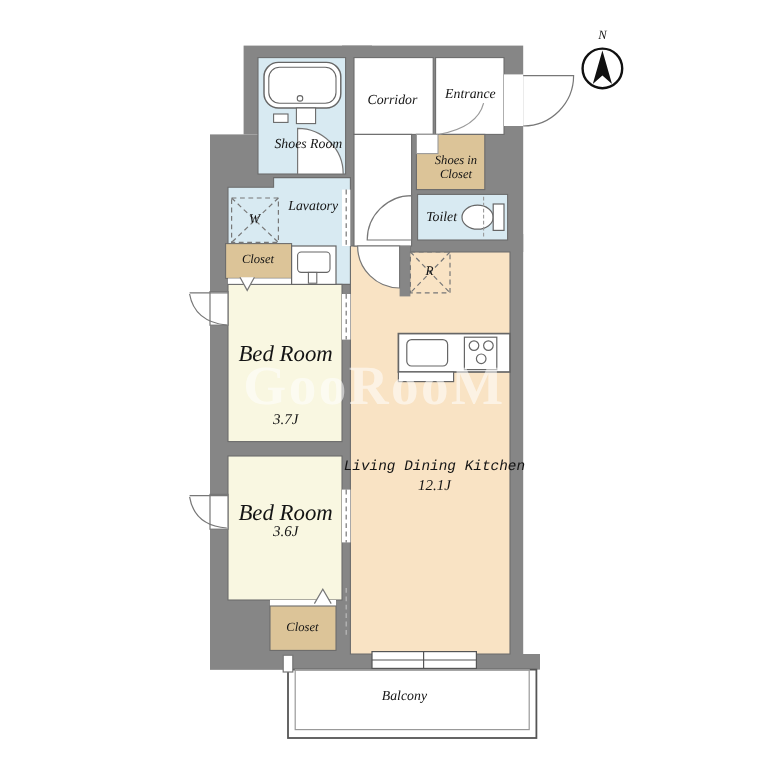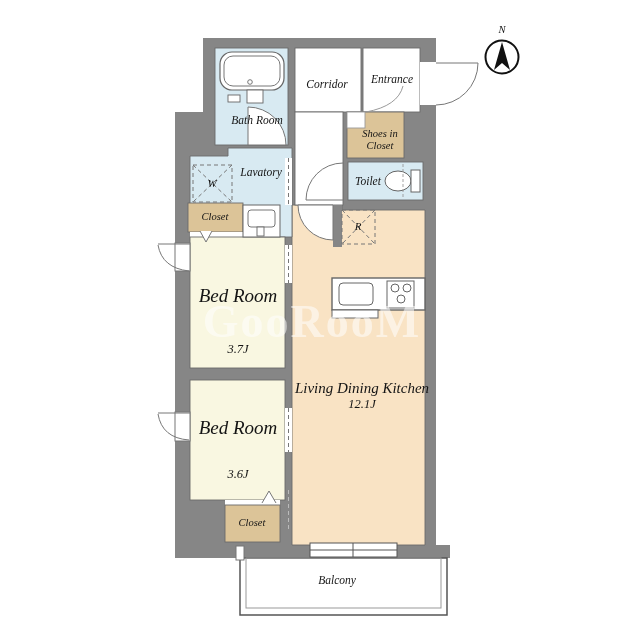--- a/index.html
+++ b/index.html
@@ -1,21 +1,21 @@
 <!DOCTYPE html>
 <html><head>
 <meta charset="utf-8">
 <style>
   html,body{margin:0;padding:0;background:#fff;}
   #stage{position:relative;width:640px;height:640px;background:#fff;overflow:hidden;
          font-family:"Liberation Serif",serif;}
   .lbl{position:absolute;transform:translate(-50%,-50%);font-style:italic;color:#141414;
        white-space:nowrap;line-height:1.05;text-align:center;}
   .f10{font-size:10.5px;} .f11{font-size:11px;} .f115{font-size:11.5px;}
-  .f12{font-size:12.5px;} .f13{font-size:19px;} .f135{font-size:15px;}
+  .f12{font-size:12.5px;} .f13{font-size:19px;} .f135{font-size:12px;font-family:Liberation Mono, monospace;}
   #watermark{position:absolute;left:312px;top:321px;transform:translate(-50%,-50%);
        font-size:46px;font-weight:bold;letter-spacing:2px;color:rgba(255,255,255,0.55);
        font-style:normal;pointer-events:none;}
   svg{position:absolute;left:0;top:0;}
 </style>
 </head>
 <body>
 
 <div id="stage">
 
@@ -125,34 +125,34 @@
     <circle cx="401" cy="299" r="4" stroke-width="1"></circle>
     <rect x="332" y="310" width="46" height="8" stroke-width="1"></rect>
   </g>
 
   <g>
     <circle cx="502" cy="57" r="16.5" fill="#ffffff" stroke="#111111" stroke-width="2"></circle>
     <polygon points="502,42 510,70 502,63 494,70" fill="#111111"></polygon>
   </g>
 </svg>
 
-<div class="lbl f115" style="left:257px;top:120px;">Bath Room</div>
+<div class="lbl f115" style="left:257px;top:120px;">Shoes Room</div>
 <div class="lbl f115" style="left:327px;top:84px;text-align:right;">Corridor</div>
 <div class="lbl f115" style="left:392px;top:79px;">Entrance</div>
 <div class="lbl f10" style="left:380px;top:134px;text-align:right;">Shoes in</div>
 <div class="lbl f10" style="left:380px;top:146px;">Closet</div>
 <div class="lbl f115" style="left:261px;top:172px;">Lavatory</div>
 <div class="lbl f115" style="left:368px;top:181px;">Toilet</div>
 <div class="lbl f10" style="left:215px;top:217px;">Closet</div>
 <div class="lbl f11" style="left:212px;top:184px;">W</div>
 <div class="lbl f11" style="left:358px;top:227px;">R</div>
 <div class="lbl f13" style="left:238px;top:296px;">Bed Room</div>
 <div class="lbl f12" style="left:238px;top:312px;margin-top:38px;">3.7J</div>
 <div class="lbl f13" style="left:238px;top:428px;">Bed Room</div>
-<div class="lbl f12" style="left:238px;top:443px;margin-top:32px;">3.6J</div>
+<div class="lbl f12" style="left:238px;top:443px;">3.6J</div>
 <div class="lbl f135" style="left:362px;top:389px;">Living Dining Kitchen</div>
 <div class="lbl f12" style="left:362px;top:405px;">12.1J</div>
 <div class="lbl f10" style="left:252px;top:523px;">Closet</div>
 <div class="lbl f115" style="left:337px;top:580px;">Balcony</div>
 <div class="lbl f10" style="left:502px;top:30px;">N</div>
 <div id="watermark">GooRooM</div>
 
 </div>
 
 </body></html>

